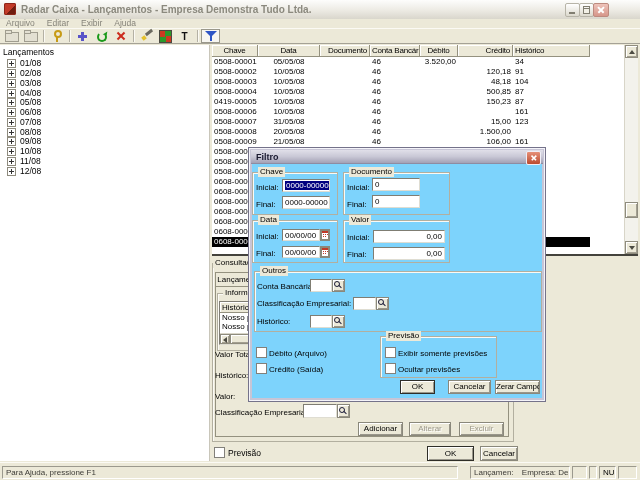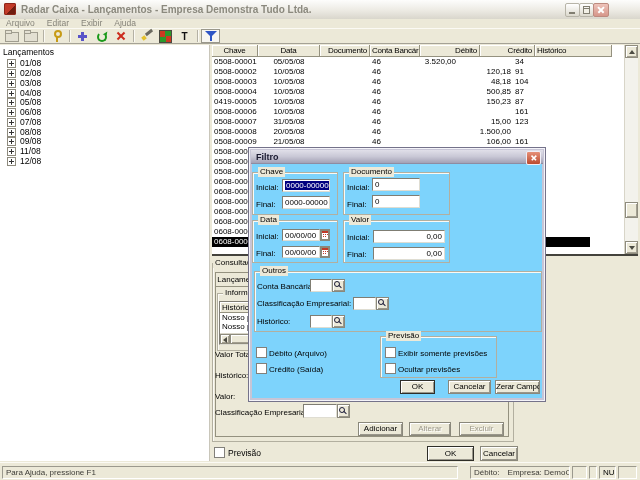--- a/index.html
+++ b/index.html
@@ -236,36 +236,40 @@
         <div class="tree-item">
           <div class="plusbox"></div>
           <div class="tree-label">08/08</div>
         </div>
         <div class="tree-item">
           <div class="plusbox"></div>
           <div class="tree-label">09/08</div>
         </div>
         <div class="tree-item">
           <div class="plusbox"></div>
+          <div class="tree-label">10/08</div>
+        </div>
+        <div class="tree-item">
+          <div class="plusbox"></div>
           <div class="tree-label">11/08</div>
         </div>
         <div class="tree-item">
           <div class="plusbox"></div>
           <div class="tree-label">12/08</div>
         </div>
       </div>
   </div>
 
   <div id="grid-panel">
     <div id="grid-head">
         <div class="g-hcell" style="width: 46px; text-align: center;">Chave</div>
         <div class="g-hcell" style="width: 62px; text-align: center;">Data</div>
         <div class="g-hcell" style="width: 50px; text-align: right;">Documento</div>
         <div class="g-hcell" style="width: 50px; text-align: center;">Conta Bancária</div>
-        <div class="g-hcell" style="width: 60px; text-align: right;">Débito</div>
+        <div class="g-hcell" style="width: 38px; text-align: center;">Débito</div>
         <div class="g-hcell" style="width: 55px; text-align: right;">Crédito</div>
         <div class="g-hcell" style="width: 77px; text-align: left;">Histórico</div>
       </div>
     <div id="grid-body">
         <div class="g-row" style="top: 12px;">
           <div class="g-cell" style="width: 46px; text-align: left;">0508-00001</div>
           <div class="g-cell" style="width: 62px; text-align: center;">05/05/08</div>
           <div class="g-cell" style="width: 50px; text-align: right;"></div>
           <div class="g-cell" style="width: 50px; text-align: left;">46</div>
           <div class="g-cell" style="width: 38px; text-align: right;">3.520,00</div>
@@ -481,21 +485,21 @@
   <div class="btn disabled" style="left:459px;top:422px;width:45px;height:14px;line-height:12px;">Excluir</div>
 
   <span class="cb" style="left:214px;top:447px;"></span>
   <span class="lb" style="left:228px;top:449px;font-size:8.5px;">Previsão</span>
   <div class="btn default" style="left:427px;top:446px;width:47px;height:15px;line-height:13px;">OK</div>
   <div class="btn" style="left:480px;top:446px;width:38px;height:15px;line-height:13px;">Cancelar</div>
 
   <div id="statusbar">
     <div class="sp" style="left:2px;width:456px;">Para Ajuda, pressione F1</div>
     <div class="sp" style="left:470px;width:100px;">
-      <span>Débito:</span>
+      <span>Lançamen:</span>
       <span style="margin-left:6px;">Empresa: DemoCX</span>
     </div>
     <div class="sp" style="left:572px;width:15px;"></div>
     <div class="sp" style="left:589px;width:8px;"></div>
     <div class="sp" style="left:599px;width:17px;color:#000;">NUM</div>
     <div class="sp" style="left:618px;width:19px;"></div>
   </div>
 
   <div id="dialog">
     <div id="dlg-title"><span>Filtro</span></div>

